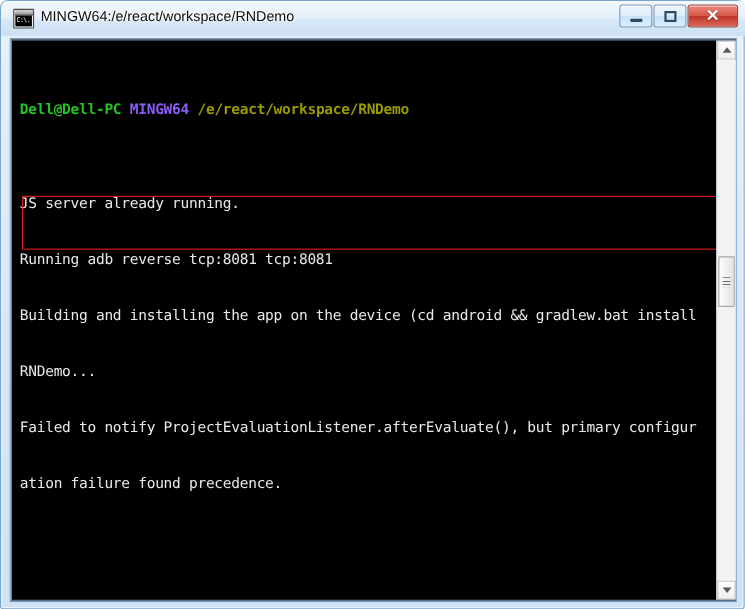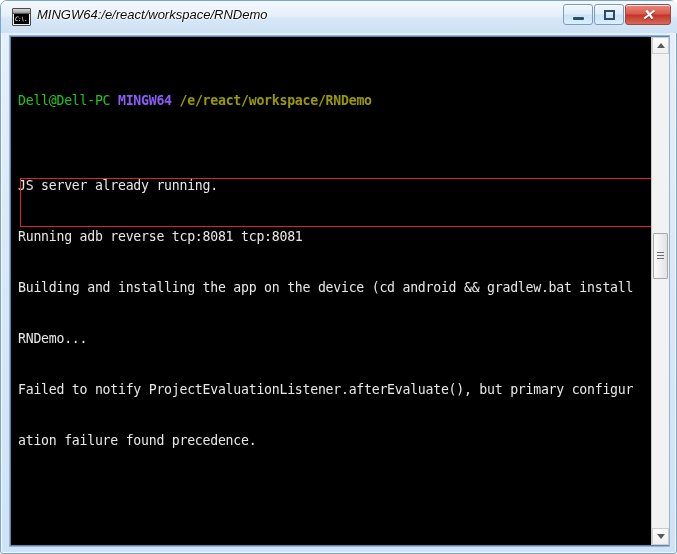--- a/index.html
+++ b/index.html
@@ -29,21 +29,20 @@
 
   
   #titlebar {
     position: absolute;
     left: 0; top: 0;
     width: 677px;
     height: 32px;
     box-sizing: border-box;
     border-radius: 6px 6px 0 0;
     background: linear-gradient(to bottom, #f3f8fd 0%, #e6f0fa 45%, #d6e7f7 55%, #cde1f4 100%);
-    font-style: italic;
   }
   #title-icon {
     position: absolute;
     left: 11px; top: 7px;
     width: 17px; height: 16px;
     background: #f0f0f0;
     border: 1px solid #4a4a4a;
     border-radius: 1px;
     overflow: hidden;
   }
@@ -153,21 +152,21 @@
     top: 4px;
     width: 660px;
     font-family: "DejaVu Sans Mono", monospace;
     font-size: 13.2px;
     line-height: 17px;
     color: #e8e8e8;
     white-space: pre;
     letter-spacing: -0.25px;
   }
   .line { height: 17px; white-space: pre; }
-  .c-green   { color: #22c322; font-weight: normal; }
+  .c-green   { color: #22c322; font-weight: bold; }
   .c-magenta { color: #8b5cf6; font-weight: bold; }
   .c-yellow  { color: #9a9a00; font-weight: bold; }
   .c-white   { color: #e8e8e8; }
 
   
   #highlight-box {
     position: absolute;
     left: 9px;
     top: 141px;
     width: 638px;

